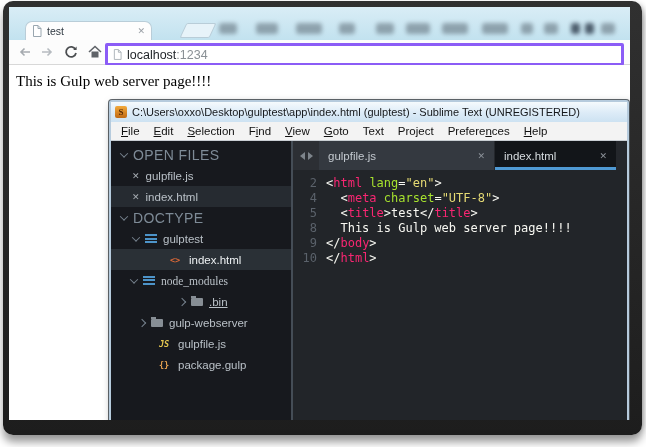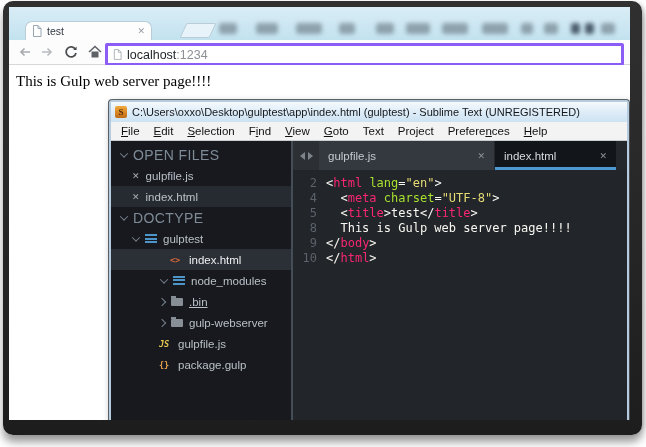--- a/index.html
+++ b/index.html
@@ -194,31 +194,31 @@
               </div>
               <div class="srow" style="padding-left: 22px; text-align: right;">
                 <span class="chd"></span>
                 <span class="fo" style="margin-left: 6px;"></span>
                 <span class="lbl">gulptest</span>
               </div>
               <div class="srow sel" style="padding-left: 59px;">
                 <span class="fi html">&lt;&gt;</span>
                 <span class="lbl">index.html</span>
               </div>
-              <div class="srow" style="padding-left: 50px;">
+              <div class="srow" style="padding-left: 20px; font-family: Liberation Serif, serif;">
                 <span class="chd"></span>
                 <span class="fo" style="margin-left: 6px;"></span>
                 <span class="lbl">node_modules</span>
               </div>
-              <div class="srow" style="padding-left: 48px; text-decoration: underline;">
+              <div class="srow" style="padding-left: 68px; text-decoration: underline;">
                 <span class="chr"></span>
                 <span class="fc"></span>
                 <span class="lbl">.bin</span>
               </div>
-              <div class="srow" style="padding-left: 48px;">
+              <div class="srow" style="padding-left: 28px;">
                 <span class="chr"></span>
                 <span class="fc"></span>
                 <span class="lbl">gulp-webserver</span>
               </div>
               <div class="srow" style="padding-left: 48px;">
                 <span class="fi js">JS</span>
                 <span class="lbl">gulpfile.js</span>
               </div>
               <div class="srow" style="padding-left: 48px;">
                 <span class="fi json">{}</span>

